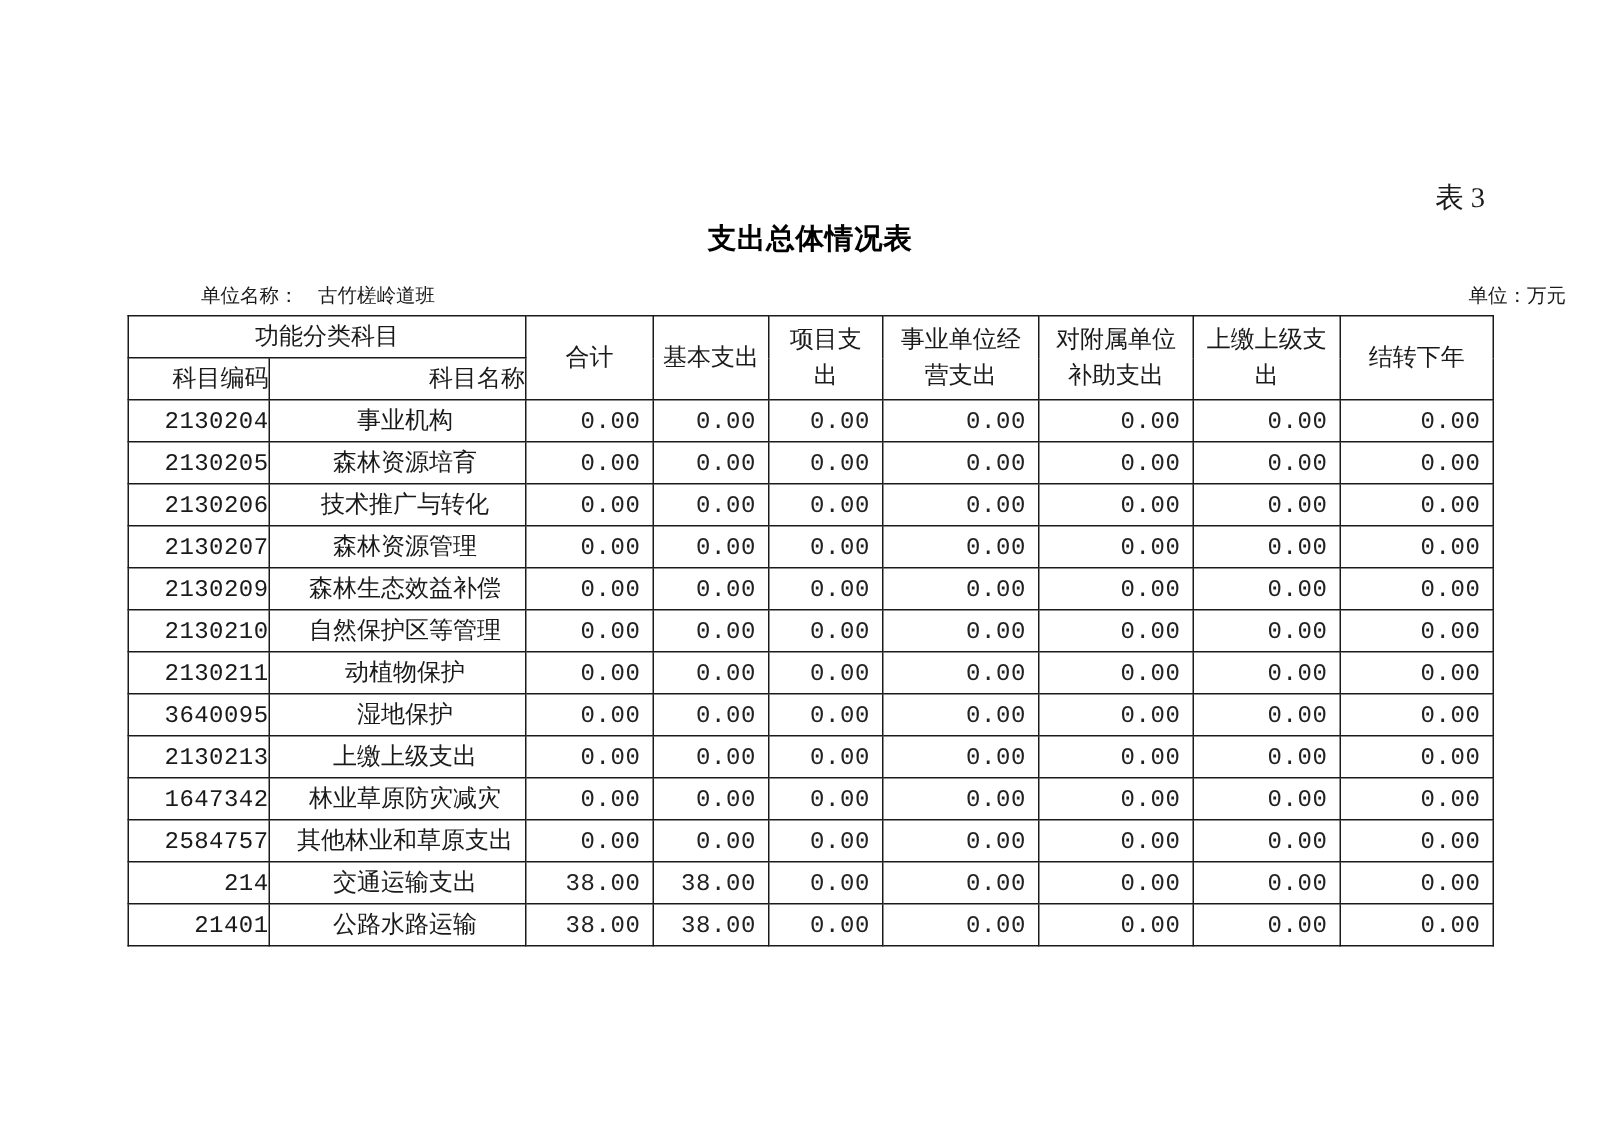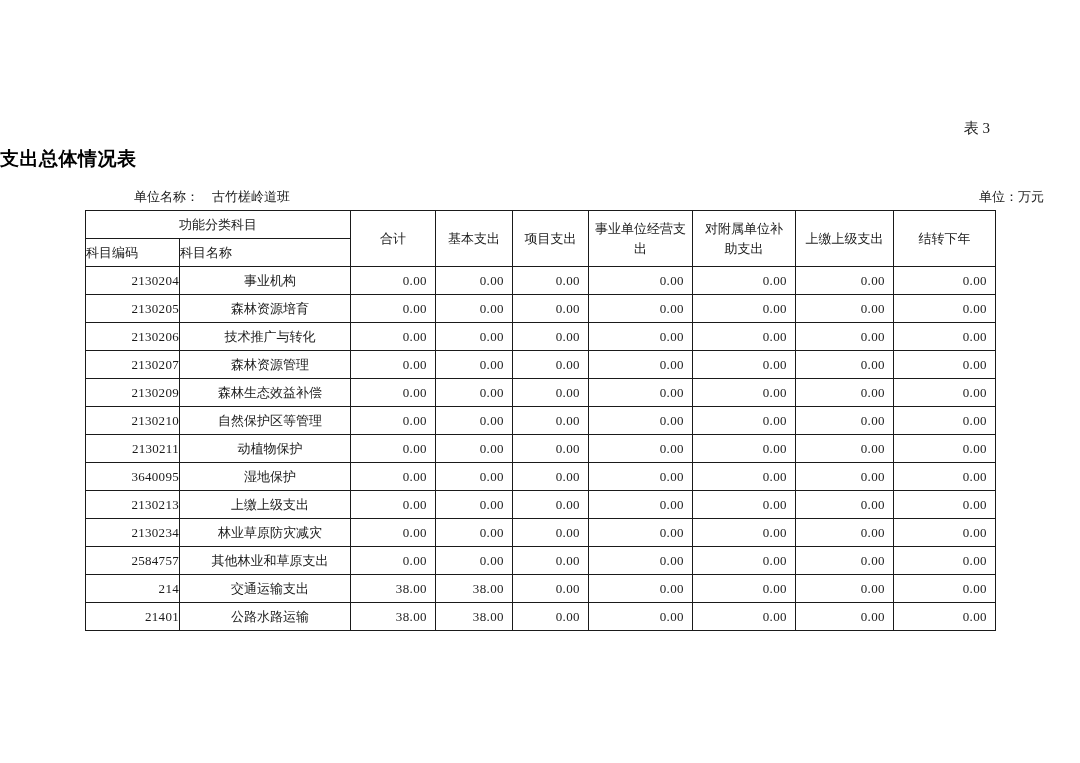--- a/index.html
+++ b/index.html
@@ -10,28 +10,29 @@
     height: 763px;
     background: #ffffff;
     font-family: "Liberation Serif", "DejaVu Serif", serif;
     color: #1a1a1a;
     overflow: hidden;
   }
   .table-tag {
     position: absolute;
     top: 119px;
     right: 90px;
-    font-size: 15px;
+    font-size: 19px;
     color: #1a1a1a;
   }
   .page-title {
     position: absolute;
     top: 146px;
     left: 0;
     width: 100%;
+    text-align: center;
     font-size: 19px;
     font-weight: 700;
     letter-spacing: 0.5px;
     color: #000;
   }
   .meta-row {
     position: absolute;
     top: 188px;
     left: 86px;
     width: 910px;
@@ -41,33 +42,34 @@
     margin-left: 48px;
   }
   .unit-name-value { margin-left: 13px; }
   table.expenditure {
     position: absolute;
     top: 210px;
     left: 85px;
     width: 910px;
     border-collapse: collapse;
     table-layout: fixed;
-    font-size: 13px;
+    font-size: 16px;
+    font-family: Liberation Mono, monospace;
   }
   table.expenditure th,
   table.expenditure td {
     border: 1px solid #1a1a1a;
     font-weight: normal;
     vertical-align: middle;
     overflow: hidden;
   }
   table.expenditure thead tr { height: 28px; }
   table.expenditure tbody tr { height: 28px; }
   th.group-head { text-align: center; }
-  th.sub-head   { text-align: left; }
+  th.sub-head   { text-align: right; }
   th.value-head { text-align: center; padding: 0 6px; line-height: 1.5; }
   td.code { text-align: right; padding-left: 8px; letter-spacing: 0.3px; }
   td.name { text-align: center; padding-left: 10px; }
   td.num  { text-align: right; padding-right: 8px; color: #222; letter-spacing: 0.4px; }
 </style>
 </head>
 <body>
 
 <div class="page">
 
@@ -204,21 +206,21 @@
           <td class="name">上缴上级支出</td>
           <td class="num">0.00</td>
           <td class="num">0.00</td>
           <td class="num">0.00</td>
           <td class="num">0.00</td>
           <td class="num">0.00</td>
           <td class="num">0.00</td>
           <td class="num">0.00</td>
         </tr>
         <tr>
-          <td class="code">2130234</td>
+          <td class="code">1647342</td>
           <td class="name">林业草原防灾减灾</td>
           <td class="num">0.00</td>
           <td class="num">0.00</td>
           <td class="num">0.00</td>
           <td class="num">0.00</td>
           <td class="num">0.00</td>
           <td class="num">0.00</td>
           <td class="num">0.00</td>
         </tr>
         <tr>

